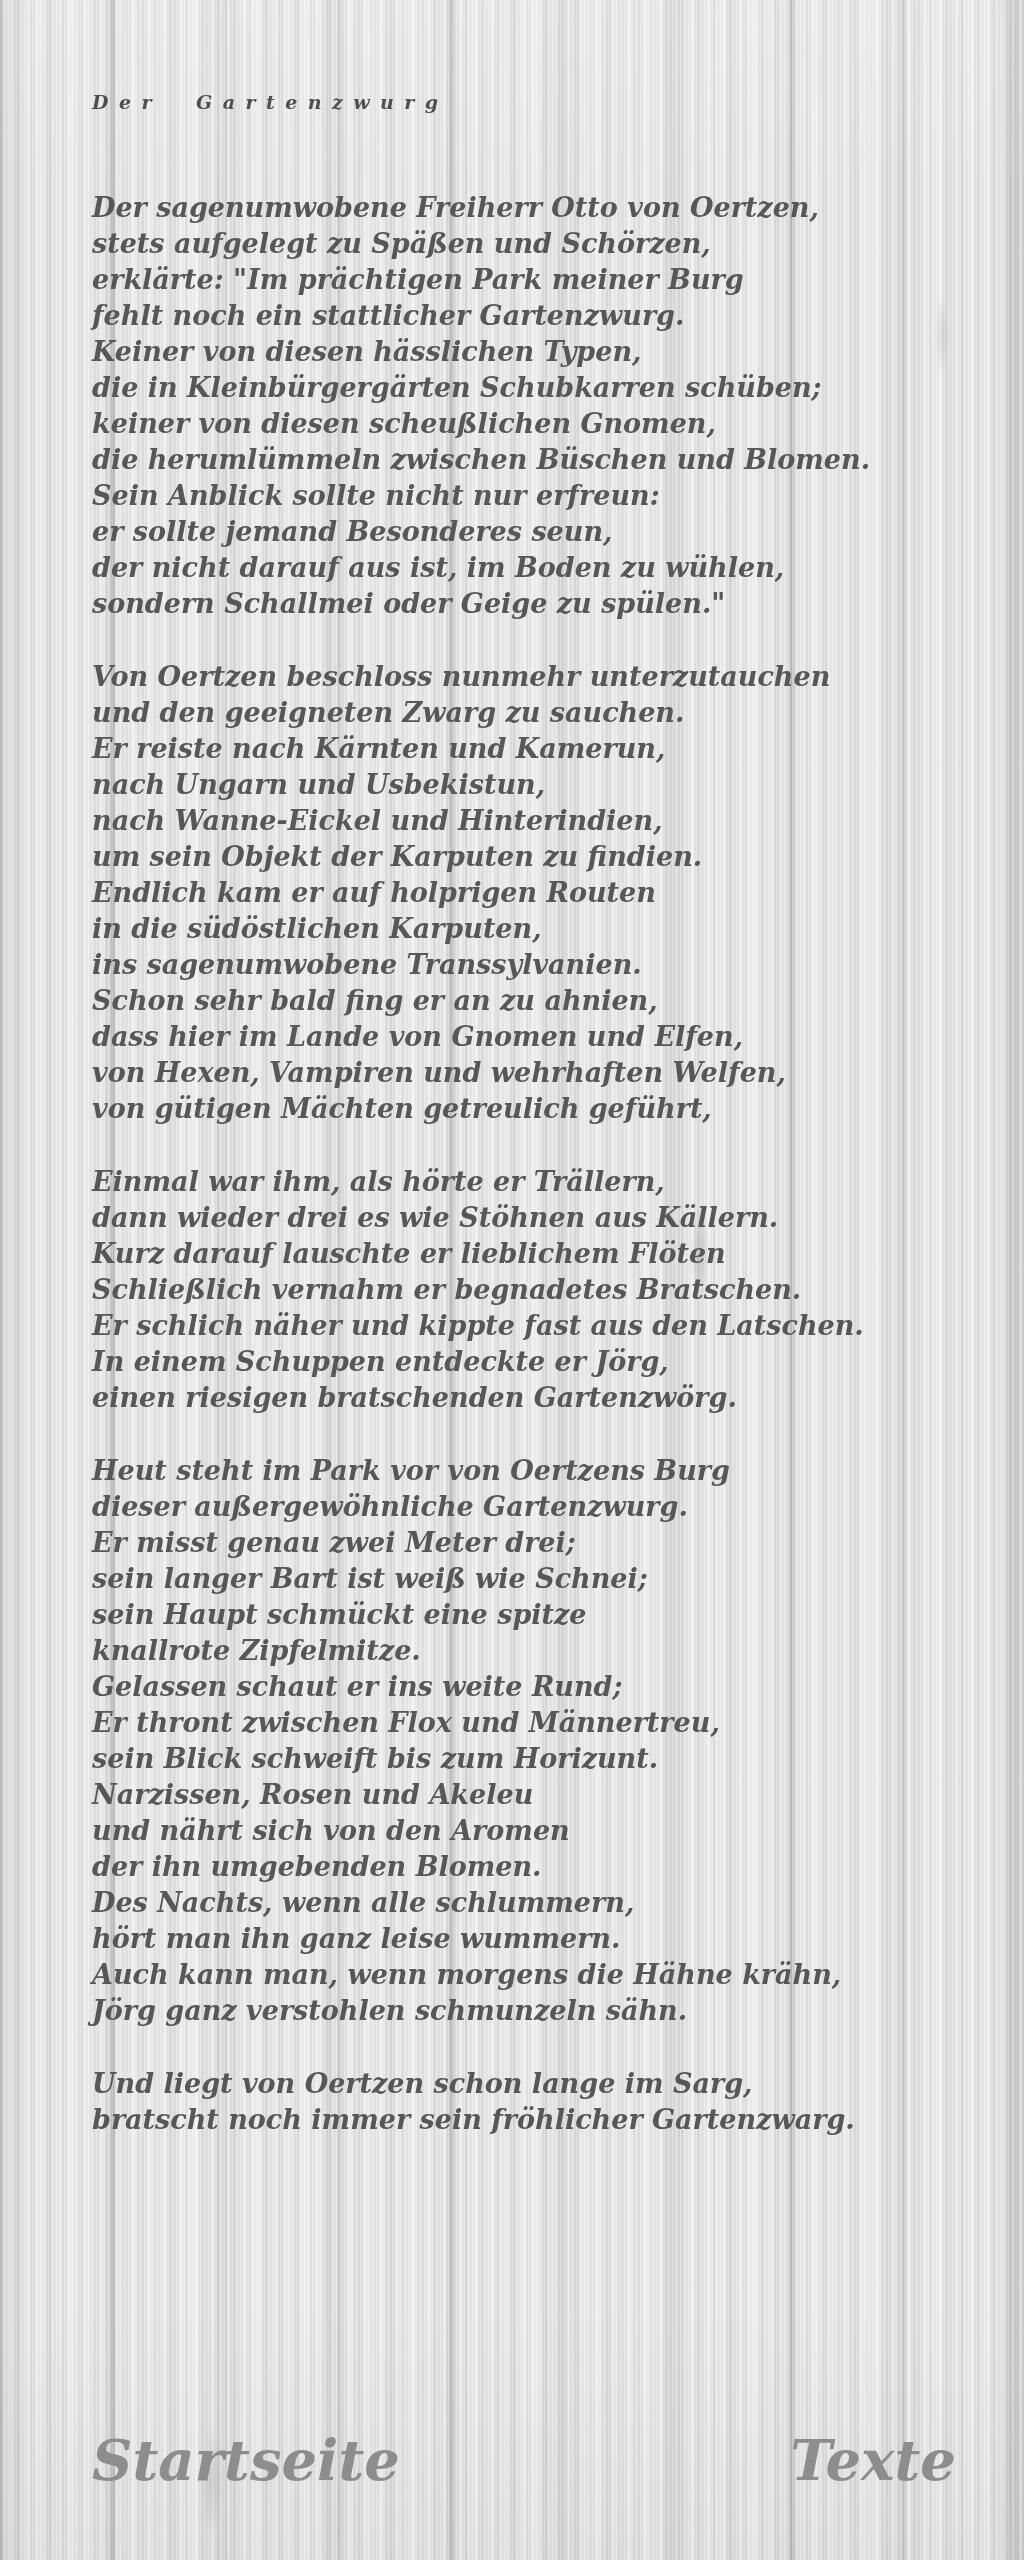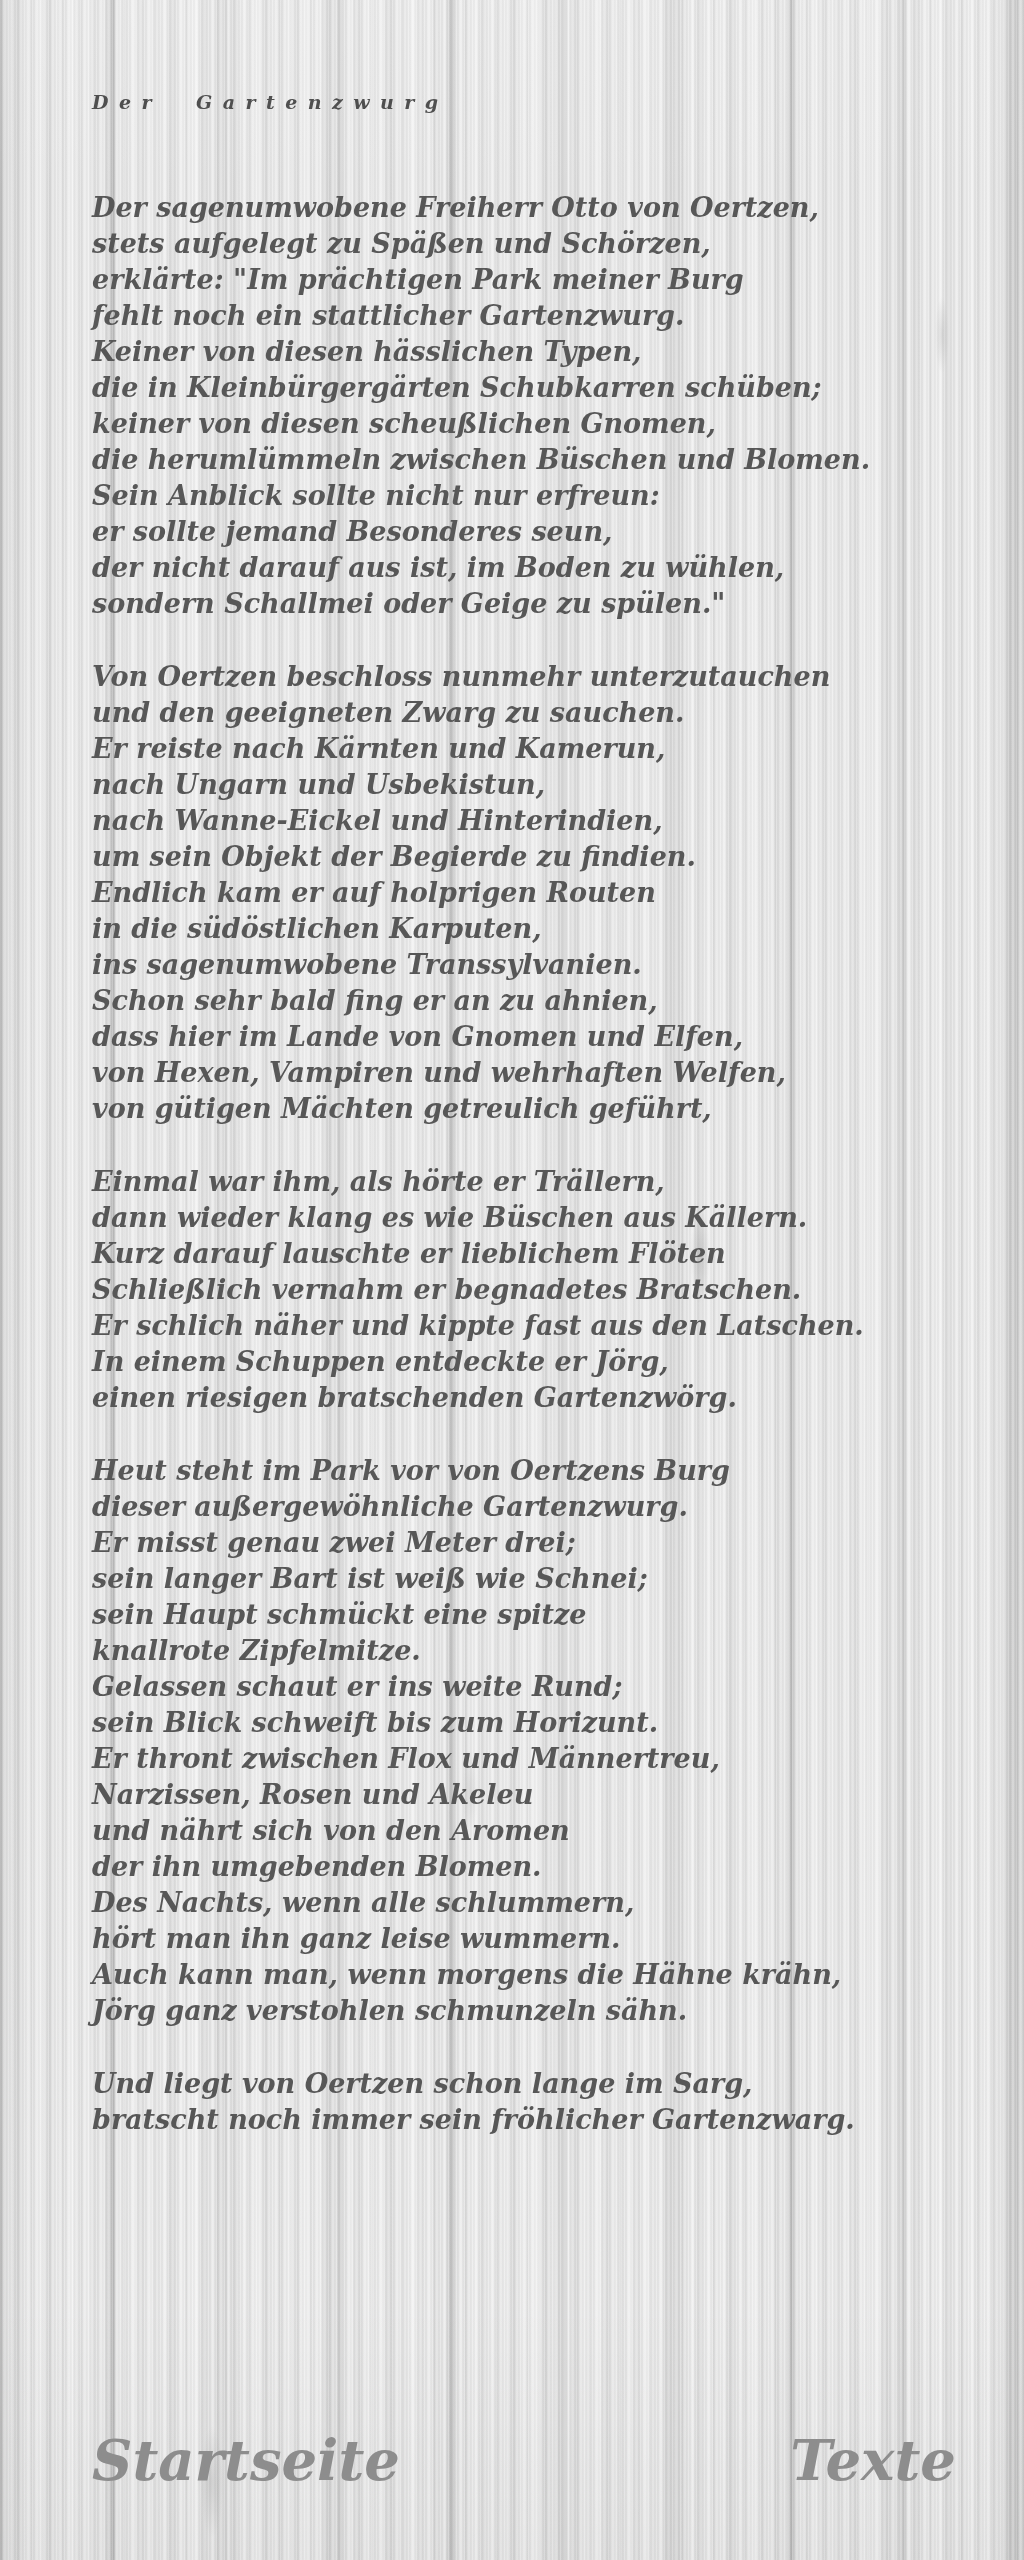--- a/index.html
+++ b/index.html
@@ -115,48 +115,48 @@
         <span class="line">er sollte jemand Besonderes seun,</span>
         <span class="line">der nicht darauf aus ist, im Boden zu wühlen,</span>
         <span class="line">sondern Schallmei oder Geige zu spülen."</span>
       </p>
       <p class="stanza">
         <span class="line">Von Oertzen beschloss nunmehr unterzutauchen</span>
         <span class="line">und den geeigneten Zwarg zu sauchen.</span>
         <span class="line">Er reiste nach Kärnten und Kamerun,</span>
         <span class="line">nach Ungarn und Usbekistun,</span>
         <span class="line">nach Wanne-Eickel und Hinterindien,</span>
-        <span class="line">um sein Objekt der Begierde zu findien.</span>
+        <span class="line">um sein Objekt der Karputen zu findien.</span>
         <span class="line">Endlich kam er auf holprigen Routen</span>
         <span class="line">in die südöstlichen Karputen,</span>
         <span class="line">ins sagenumwobene Transsylvanien.</span>
         <span class="line">Schon sehr bald fing er an zu ahnien,</span>
         <span class="line">dass hier im Lande von Gnomen und Elfen,</span>
         <span class="line">von Hexen, Vampiren und wehrhaften Welfen,</span>
         <span class="line">von gütigen Mächten getreulich geführt,</span>
       </p>
       <p class="stanza">
         <span class="line">Einmal war ihm, als hörte er Trällern,</span>
-        <span class="line">dann wieder klang es wie Büschen aus Källern.</span>
+        <span class="line">dann wieder drei es wie Stöhnen aus Källern.</span>
         <span class="line">Kurz darauf lauschte er lieblichem Flöten</span>
         <span class="line">Schließlich vernahm er begnadetes Bratschen.</span>
         <span class="line">Er schlich näher und kippte fast aus den Latschen.</span>
         <span class="line">In einem Schuppen entdeckte er Jörg,</span>
         <span class="line">einen riesigen bratschenden Gartenzwörg.</span>
       </p>
       <p class="stanza">
         <span class="line">Heut steht im Park vor von Oertzens Burg</span>
         <span class="line">dieser außergewöhnliche Gartenzwurg.</span>
         <span class="line">Er misst genau zwei Meter drei;</span>
         <span class="line">sein langer Bart ist weiß wie Schnei;</span>
         <span class="line">sein Haupt schmückt eine spitze</span>
         <span class="line">knallrote Zipfelmitze.</span>
         <span class="line">Gelassen schaut er ins weite Rund;</span>
+        <span class="line">Er thront zwischen Flox und Männertreu,</span>
         <span class="line">sein Blick schweift bis zum Horizunt.</span>
-        <span class="line">Er thront zwischen Flox und Männertreu,</span>
         <span class="line">Narzissen, Rosen und Akeleu</span>
         <span class="line">und nährt sich von den Aromen</span>
         <span class="line">der ihn umgebenden Blomen.</span>
         <span class="line">Des Nachts, wenn alle schlummern,</span>
         <span class="line">hört man ihn ganz leise wummern.</span>
         <span class="line">Auch kann man, wenn morgens die Hähne krähn,</span>
         <span class="line">Jörg ganz verstohlen schmunzeln sähn.</span>
       </p>
       <p class="stanza">
         <span class="line">Und liegt von Oertzen schon lange im Sarg,</span>

